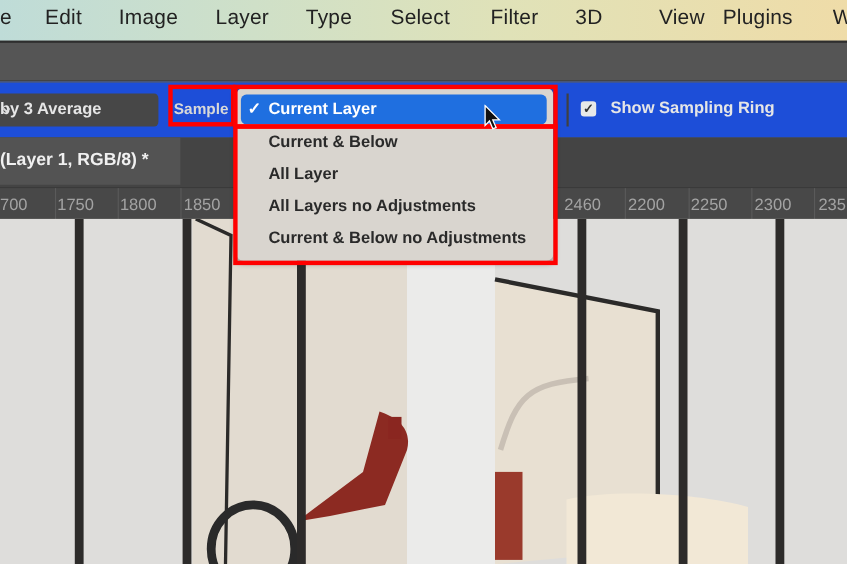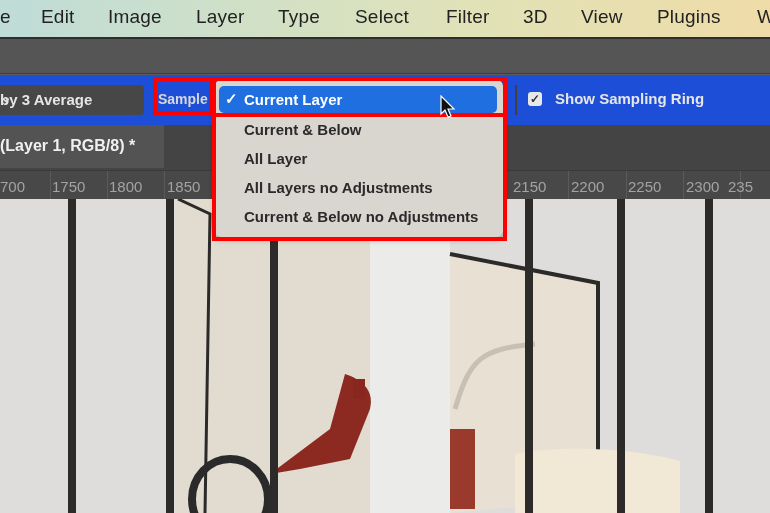--- a/index.html
+++ b/index.html
@@ -42,21 +42,21 @@
 
 <div class="menubar">
   <span class="mi" style="left:0px">e</span>
   <span class="mi" style="left:41px">Edit</span>
   <span class="mi" style="left:108px">Image</span>
   <span class="mi" style="left:196px">Layer</span>
   <span class="mi" style="left:278px">Type</span>
   <span class="mi" style="left:355px">Select</span>
   <span class="mi" style="left:446px">Filter</span>
   <span class="mi" style="left:523px">3D</span>
-  <span class="mi" style="left:581px">View</span>
+  <span class="mi" style="left:599px">View</span>
   <span class="mi" style="left:657px">Plugins</span>
   <span class="mi" style="left:757px">W</span>
 </div>
 
 <div class="strip"></div>
 
 <div class="options">
   <div class="sampsize">
     <span>by 3 Average</span>
     <span class="chev">⌄</span>
@@ -78,28 +78,28 @@
 
 <div class="ruler">
   <span class="tl" style="left:50px"></span>
   <span class="tk" style="left:0px">700</span>
   <span class="tl" style="left:107px"></span>
   <span class="tk" style="left:52px">1750</span>
   <span class="tl" style="left:164px"></span>
   <span class="tk" style="left:109px">1800</span>
   <span class="tk" style="left:167px">1850</span>
   <span class="tl" style="left:568px"></span>
-  <span class="tk" style="left:513px">2150</span>
+  <span class="tk" style="left:513px">2460</span>
   <span class="tl" style="left:626px"></span>
   <span class="tk" style="left:571px">2200</span>
   <span class="tl" style="left:683px"></span>
   <span class="tk" style="left:628px">2250</span>
   <span class="tl" style="left:740px"></span>
   <span class="tk" style="left:686px">2300</span>
-  <span class="tk" style="left:728px">235</span>
+  <span class="tk" style="left:744px">235</span>
 </div>
 
 <div class="canvas">
   <svg width="770" height="314" style="position:absolute;left:0;top:0">
     <rect x="0" y="0" width="770" height="314" fill="#dedddb"></rect>
     <rect x="175" y="0" width="200" height="314" fill="#e2dbd0"></rect>
     <rect x="370" y="0" width="80" height="314" fill="#ebebea"></rect>
     <path d="M450 55 L600 85 L600 300 L450 314 Z" fill="#e8e0d2"></path>
     <path d="M450 55 L598 84 L598 300" stroke="#2b2a29" stroke-width="4" fill="none"></path>
     <path d="M178 0 L210 15 L205 314" stroke="#2b2a29" stroke-width="3" fill="none"></path>

